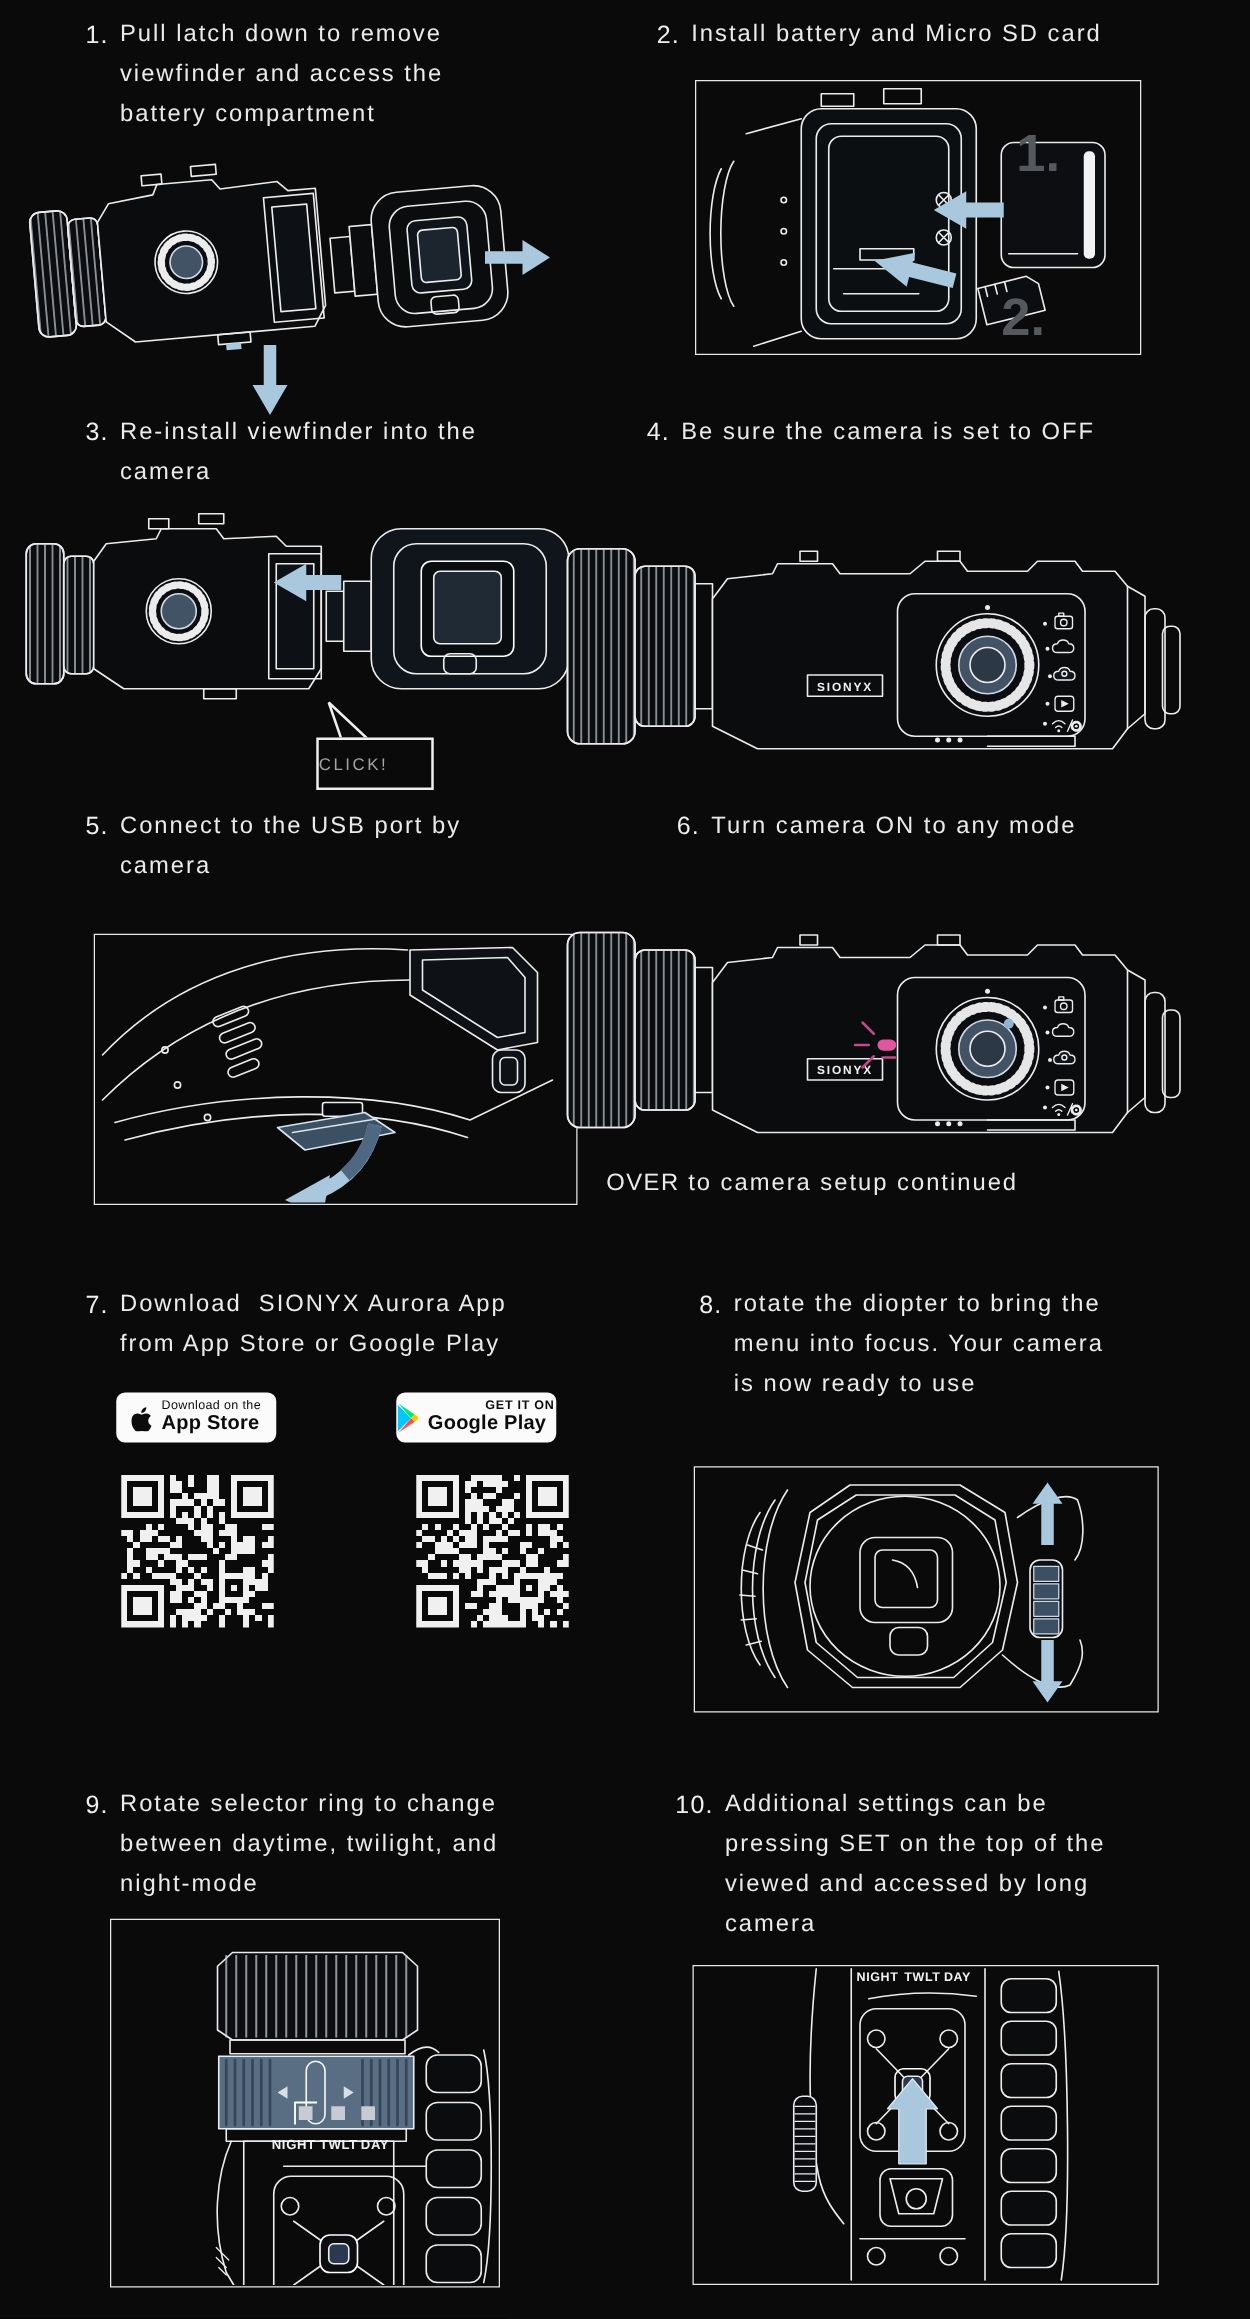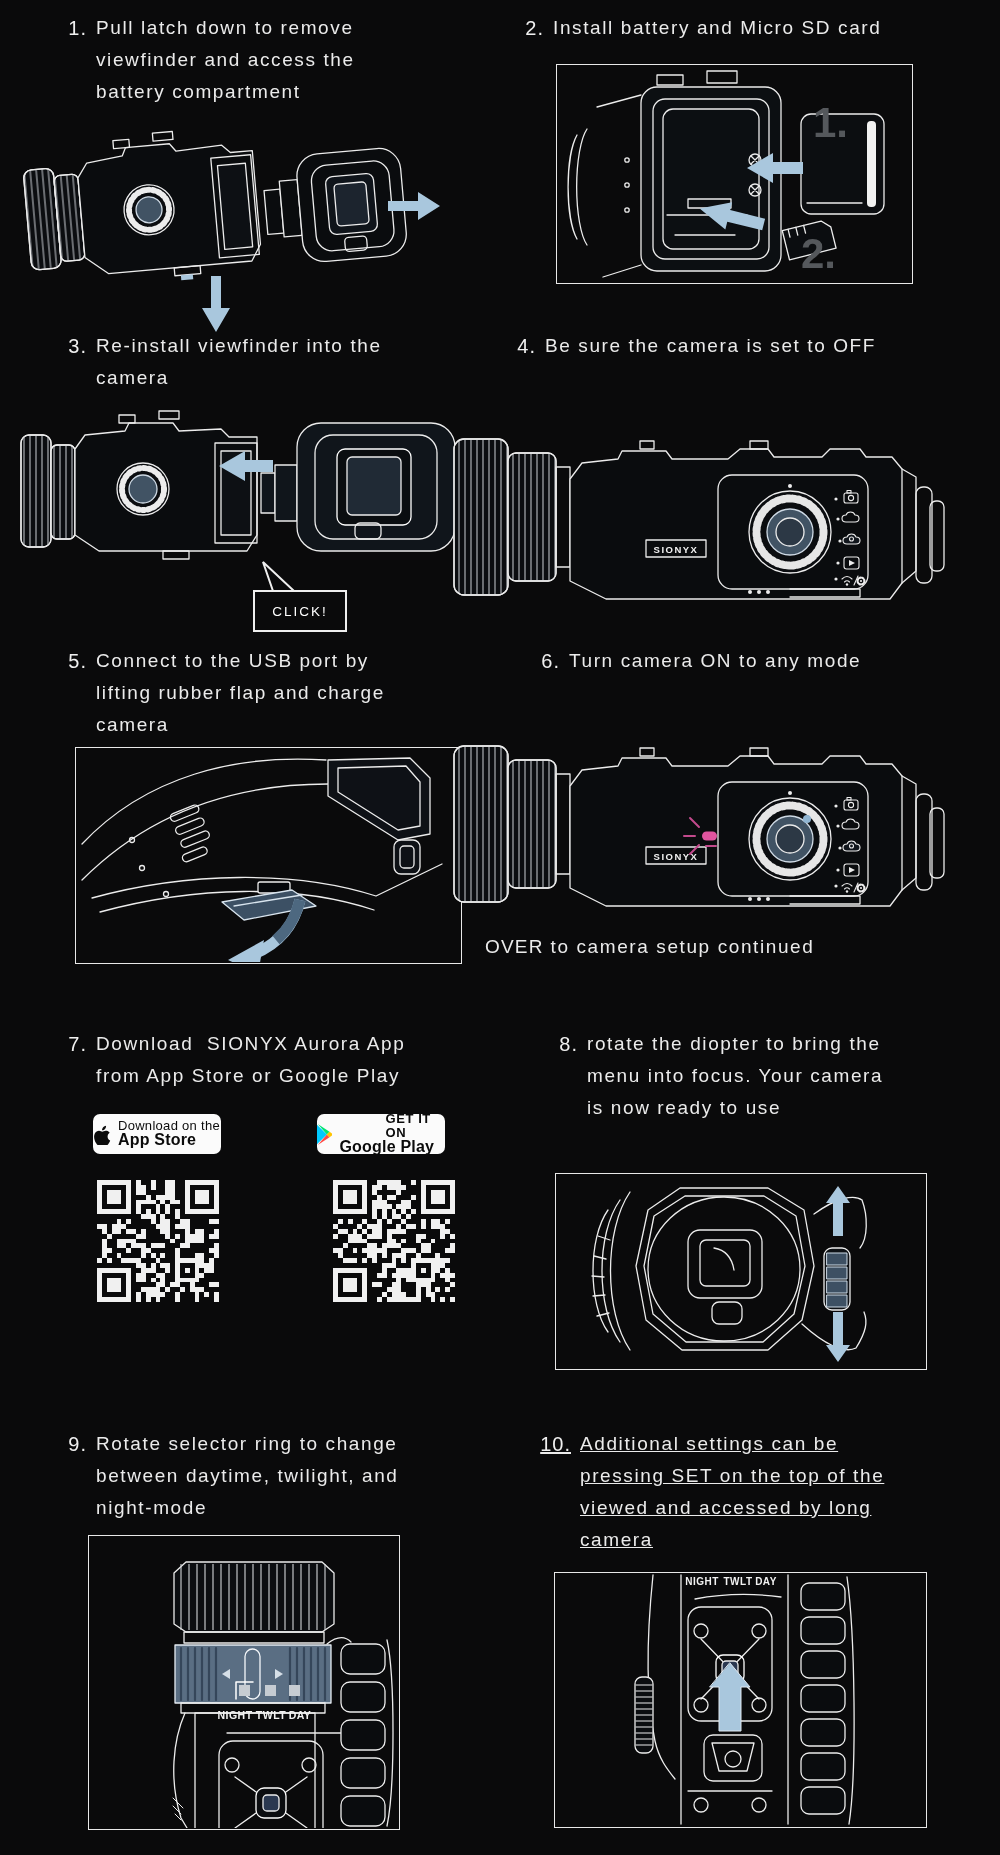--- a/index.html
+++ b/index.html
@@ -4,28 +4,28 @@
 <style>
   html,body{margin:0;padding:0;background:#000;}
   #canvas{position:relative;width:1000px;height:1855px;background:#0a0a0b;overflow:hidden;
           font-family:"Liberation Sans",sans-serif;color:#ebebeb;}
   .step{position:absolute;display:flex;align-items:flex-start;}
   .num{width:40px;text-align:right;margin-right:9px;font-size:20px;line-height:32px;letter-spacing:1px;color:#f0f0f0;flex:0 0 auto;}
   .lines{flex:1;}
   .line{font-size:19px;line-height:32px;letter-spacing:1.6px;color:#ebebeb;white-space:pre;}
   .frame{position:absolute;border:1.5px solid #e8e8e8;box-sizing:border-box;}
   .abs{position:absolute;}
-  .clickbox{position:absolute;border:2px solid #efefef;display:flex;align-items:center;justify-content:center;
-            font-size:13.5px;letter-spacing:2px;color:#ffffff;background:#0a0a0b;}
+  .clickbox{position:absolute;border:2px solid #efefef;display:flex;align-items:center;justify-content:flex-start;
+            font-size:13.5px;letter-spacing:2px;color:#a3a3a3;background:#0a0a0b;}
   .overline{position:absolute;font-size:19px;letter-spacing:1.6px;color:#ebebeb;}
   .overline b{font-weight:normal;letter-spacing:1.2px;}
   .badge{position:absolute;width:128px;height:40px;background:#fbfbfb;border-radius:7px;
          display:flex;align-items:center;justify-content:center;color:#0b0b0b;}
   .badge .txt{display:flex;flex-direction:column;line-height:1.05;margin-left:7px;}
-  .badge .small{font-size:13px;letter-spacing:.3px;}
+  .badge .small{font-size:10px;letter-spacing:.3px;}
   .badge .big{font-size:16px;font-weight:bold;letter-spacing:.2px;}
   .qr{position:absolute;width:122px;height:122px;}
   .qr svg{width:100%;height:100%;display:block;}
 </style>
 </head>
 <body>
 
 <div id="canvas">
 
   <div class="step" style="left:47px;top:12px;width:400px;">
@@ -56,21 +56,20 @@
     <span class="num">4.</span>
     <div class="lines">
         <div class="line">Be sure the camera is set to OFF</div>
       </div>
   </div>
 
   <div class="step" style="left:47px;top:645px;width:410px;">
     <span class="num">5.</span>
     <div class="lines">
       <div class="line">Connect to the USB port by</div>
-      <div class="line">lifting rubber flap and charge</div>
       <div class="line">camera</div>
     </div>
   </div>
 
   <div class="step" style="left:520px;top:645px;width:440px;">
     <span class="num">6.</span>
     <div class="lines">
         <div class="line">Turn camera ON to any mode</div>
       </div>
   </div>
@@ -94,21 +93,21 @@
 
   <div class="step" style="left:47px;top:1428px;width:410px;">
     <span class="num">9.</span>
     <div class="lines">
       <div class="line">Rotate selector ring to change</div>
       <div class="line">between daytime, twilight, and</div>
       <div class="line">night-mode</div>
     </div>
   </div>
 
-  <div class="step" style="left:531px;top:1428px;width:440px;text-decoration:underline;">
+  <div class="step" style="left:531px;top:1428px;width:440px;">
     <span class="num">10.</span>
     <div class="lines">
       <div class="line">Additional settings can be</div>
       <div class="line">pressing SET on the top of the</div>
       <div class="line">viewed and accessed by long</div>
       <div class="line">camera</div>
     </div>
   </div>
 
   <svg class="abs" style="left:20px;top:100px;" width="430" height="240" viewBox="0 0 430 240">

